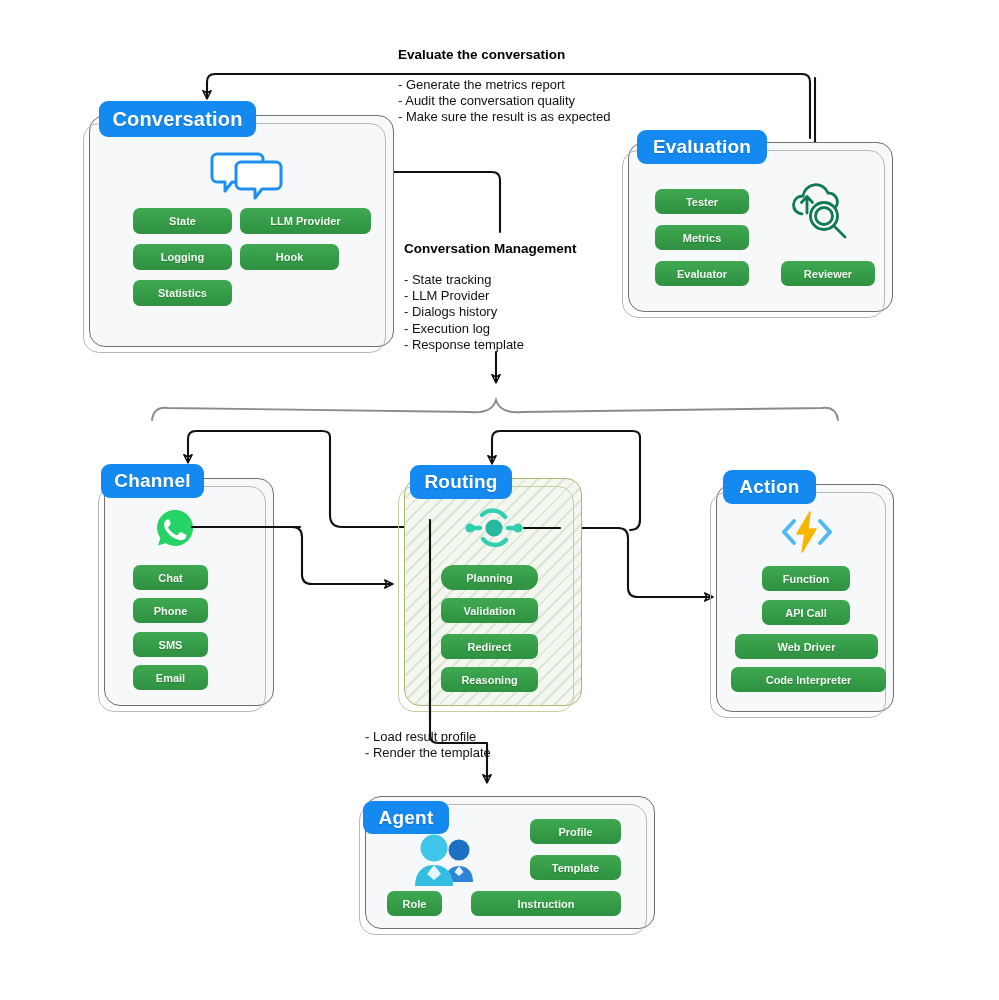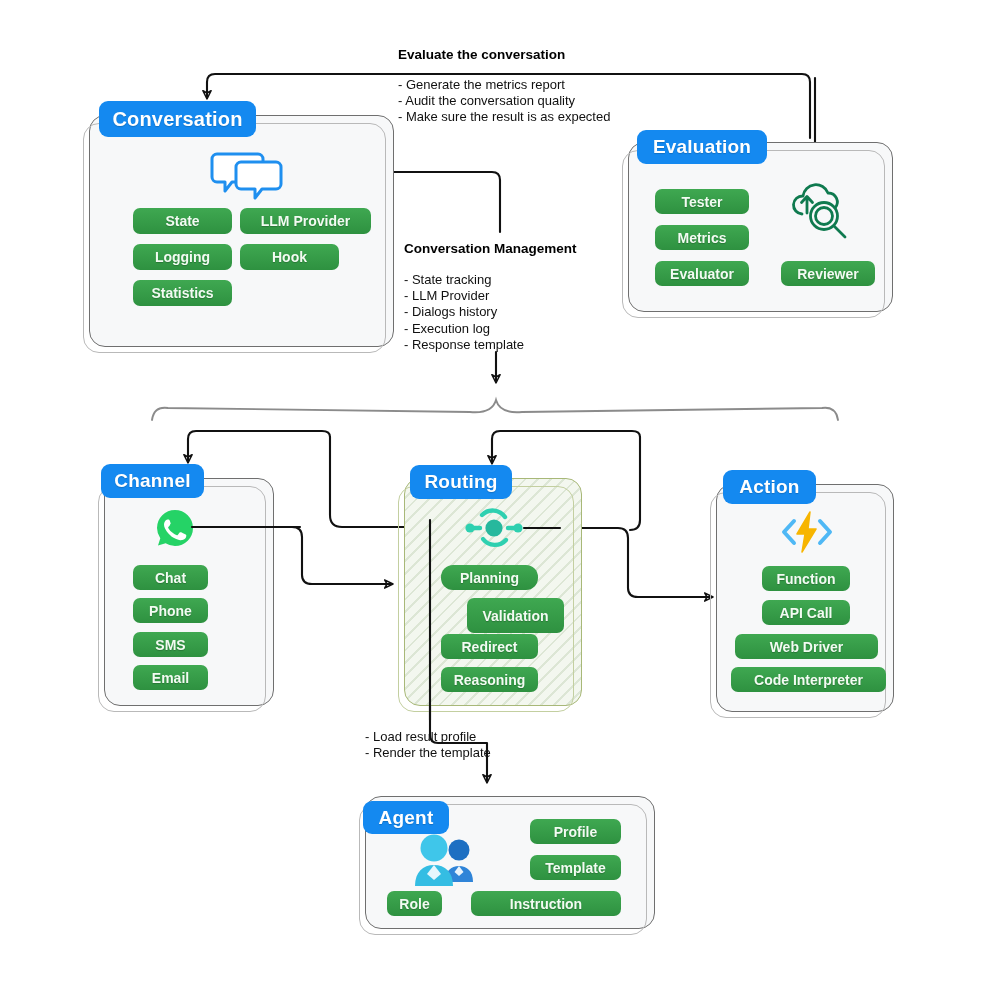--- a/index.html
+++ b/index.html
@@ -81,21 +81,21 @@
     position: absolute;
     background: linear-gradient(180deg, #3fa851 0%, #2e9140 100%);
     color: #f2fbf2;
     font-weight: bold;
     border-radius: 7px;
     display: flex;
     align-items: center;
     justify-content: center;
     white-space: nowrap;
     z-index: 5;
-    font-size: 14px;
+    font-size: 11px;
     text-shadow: 0 1px 1px rgba(0,0,0,0.22);
     box-sizing: border-box;
   }
 
   
   .ann {
     position: absolute;
     z-index: 7;
     color: #111111;
   }
@@ -298,21 +298,21 @@
       </g>
       <circle cx="36" cy="24" r="8.6" fill="#27b89d"></circle>
       <circle cx="12" cy="24" r="4.6" fill="#2ed0b0"></circle>
       <circle cx="60" cy="24" r="4.6" fill="#2ed0b0"></circle>
     </svg>
   </div>
 
   <div class="chip" style="left:441px; top:565px; width:97px; height:25px;border-radius:12px;">
     <span>Planning</span>
   </div>
-  <div class="chip" style="left:467px; top:598px; width:97px; height:35px;">
+  <div class="chip" style="left:441px; top:598px; width:97px; height:25px;">
     <span>Validation</span>
   </div>
   <div class="chip" style="left:441px; top:634px; width:97px; height:25px;align-items:center;">
     <span>Redirect</span>
   </div>
   <div class="chip" style="left:441px; top:667px; width:97px; height:25px;">
     <span>Reasoning</span>
   </div>
 
   <div class="card shadowed" style="left:716px; top:484px; width:178px; height:228px;"></div>

